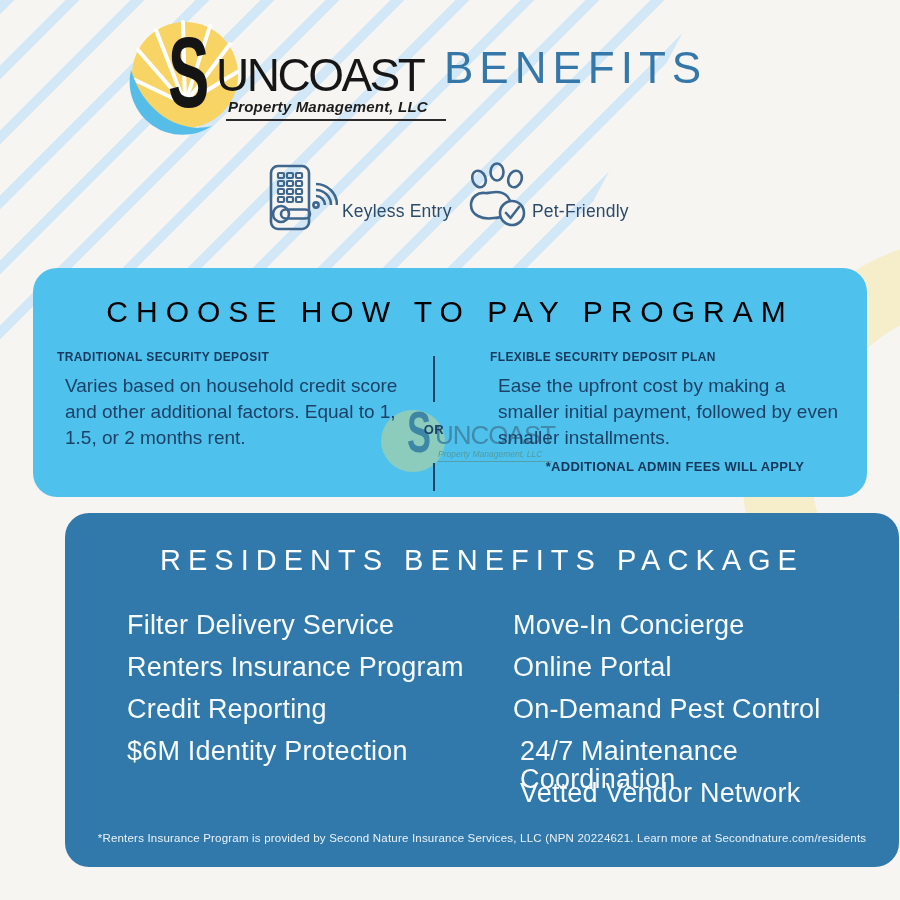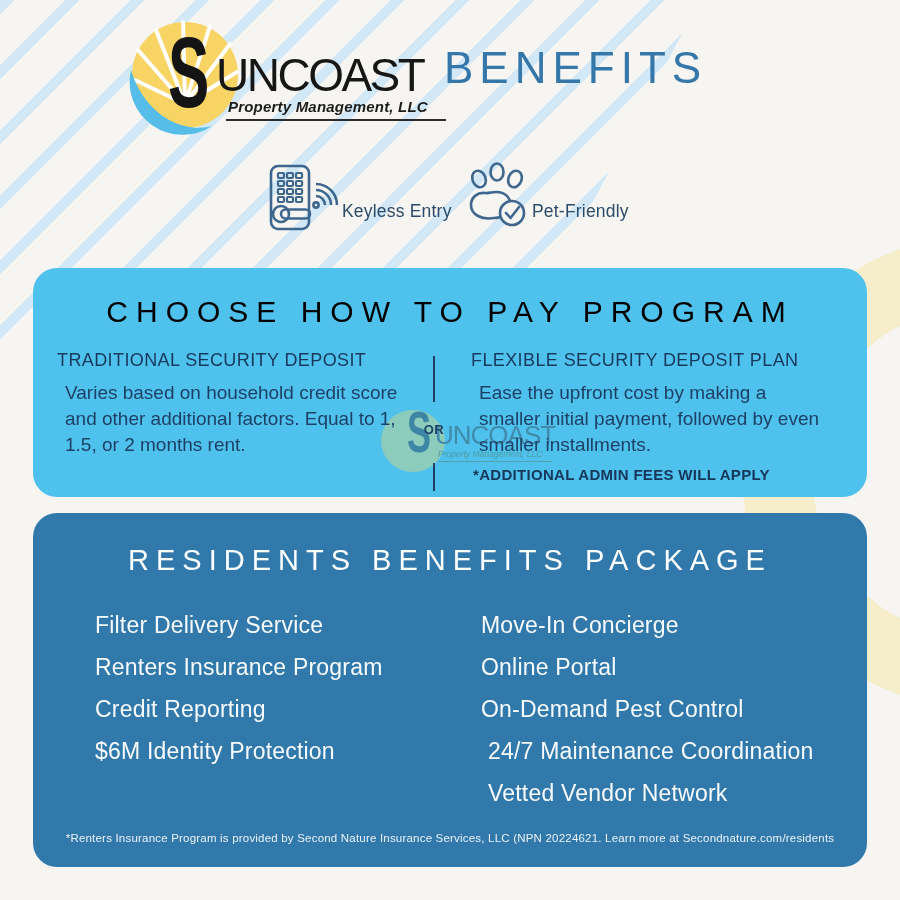--- a/index.html
+++ b/index.html
@@ -48,27 +48,27 @@
   .label-pet{left:532px;top:201px;}
   
   .card{position:absolute;left:33px;width:834px;border-radius:24px;z-index:1;box-sizing:border-box;}
   .pay-card{top:268px;height:229px;background:#4fc1ed;}
   .pay-title{
     text-align:center;padding-top:27px;font-size:30px;font-weight:500;
     letter-spacing:8px;color:#000000;
   }
   .pay-col{position:absolute;top:82px;}
   .pay-col.left{left:24px;width:352px;}
-  .pay-col.right{left:438px;width:368px;}
+  .pay-col.right{left:457px;width:368px;}
   .pay-col h3{
-    margin:0 0 9px 0;font-size:18px;font-weight:400;letter-spacing:0.4px;color:#17395d;
+    margin:0 0 9px 0;font-size:12px;font-weight:700;letter-spacing:0.4px;color:#17395d;
   }
   .pay-col p{margin:8px;font-size:19px;line-height:26px;color:#1d4166;}
   .pay-note{
-    margin-top:0;font-size:15px;font-weight:700;letter-spacing:0.3px;color:#16365a;padding-left:2px;
+    margin-top:0;font-size:13px;font-weight:700;letter-spacing:0.3px;color:#16365a;padding-left:2px;text-align:center;
   }
   .divider{
     position:absolute;left:396px;top:88px;width:10px;height:140px;
     display:flex;flex-direction:column;align-items:center;
   }
   .divider .seg{width:2px;background:#1d4166;}
   .divider .seg.top{height:46px;}
   .divider .seg.bottom{height:28px;margin-top:26px;}
   .divider .or{
     margin-top:20px;font-size:13px;font-weight:700;color:#1d4166;letter-spacing:0.5px;
@@ -81,30 +81,30 @@
     position:absolute;left:26px;top:0;font-size:58px;font-weight:700;color:#2f4d5f;
     transform:scaleX(0.62);transform-origin:left top;line-height:0.95;
   }
   .wm-rest{position:absolute;left:54px;top:16px;font-size:26px;letter-spacing:-1px;color:#33556b;}
   .wm-sub{
     position:absolute;left:57px;top:45px;font-size:8.5px;font-style:italic;color:#4e7a54;
     border-bottom:1px solid #58806a;padding:0 10px 2px 0;
   }
   .pay-col, .divider{z-index:1;}
   
-  .rbp-card{top:513px;height:354px;background:#3279ab;}
+  .rbp-card{top:513px;height:354px;background:#3279ab;margin-left:32px;}
   .rbp-title{
     text-align:center;padding-top:31px;font-size:29px;font-weight:500;
     letter-spacing:7px;color:#fdfefe;
   }
   .rbp-col{position:absolute;top:98px;margin:0;padding:0;list-style:none;}
   .rbp-col.left{left:62px;}
   .rbp-col.right{left:448px;}
   .rbp-col li{
-    height:42px;font-size:23px;color:#f8fbfd;letter-spacing:0.2px;line-height:28px;
+    height:42px;font-size:27px;color:#f8fbfd;letter-spacing:0.2px;line-height:28px;
   }
   .rbp-col.right li:nth-child(n+4){padding-left:7px;}
   .rbp-footnote{
     position:absolute;left:0;right:0;top:319px;text-align:center;
     font-size:11.5px;color:#eaf2f8;letter-spacing:0.2px;
   }
 </style>
 </head>
 <body>
 

